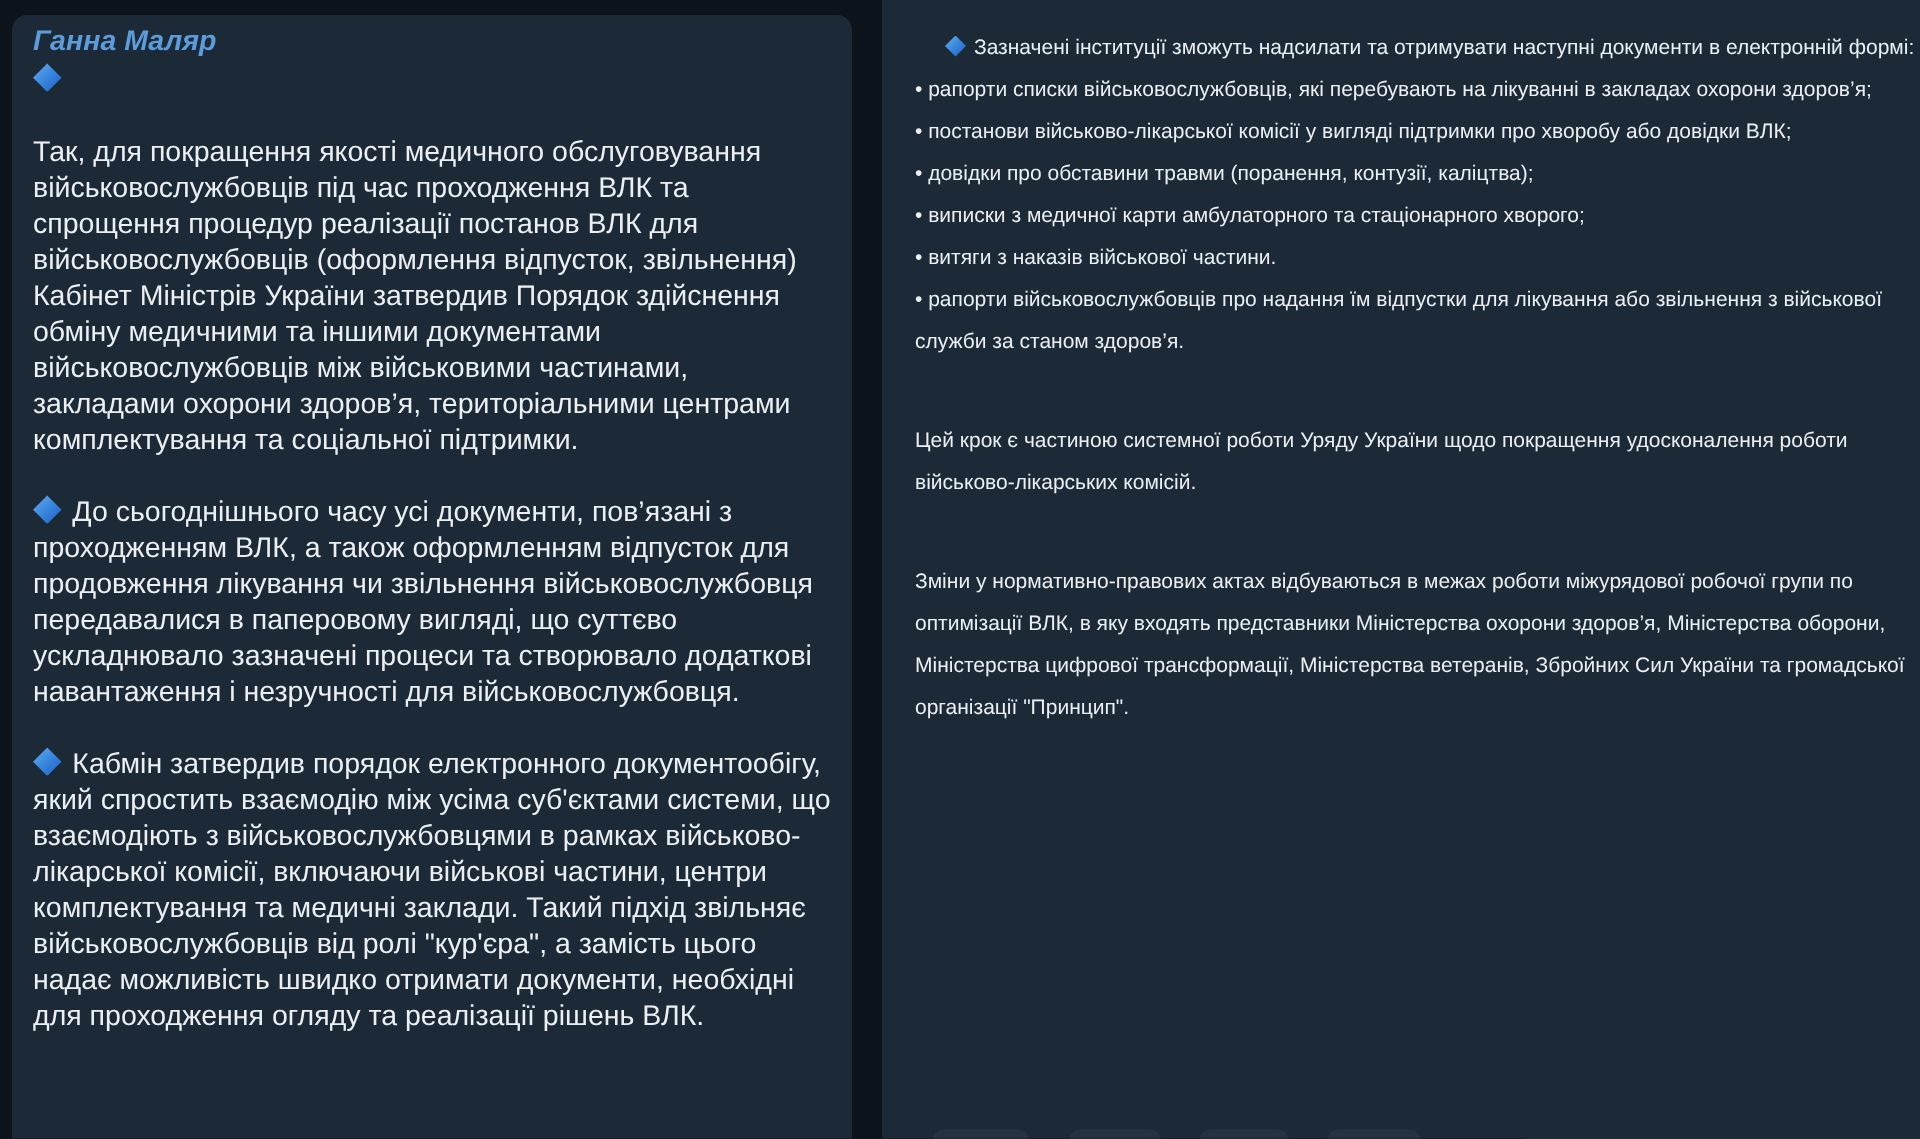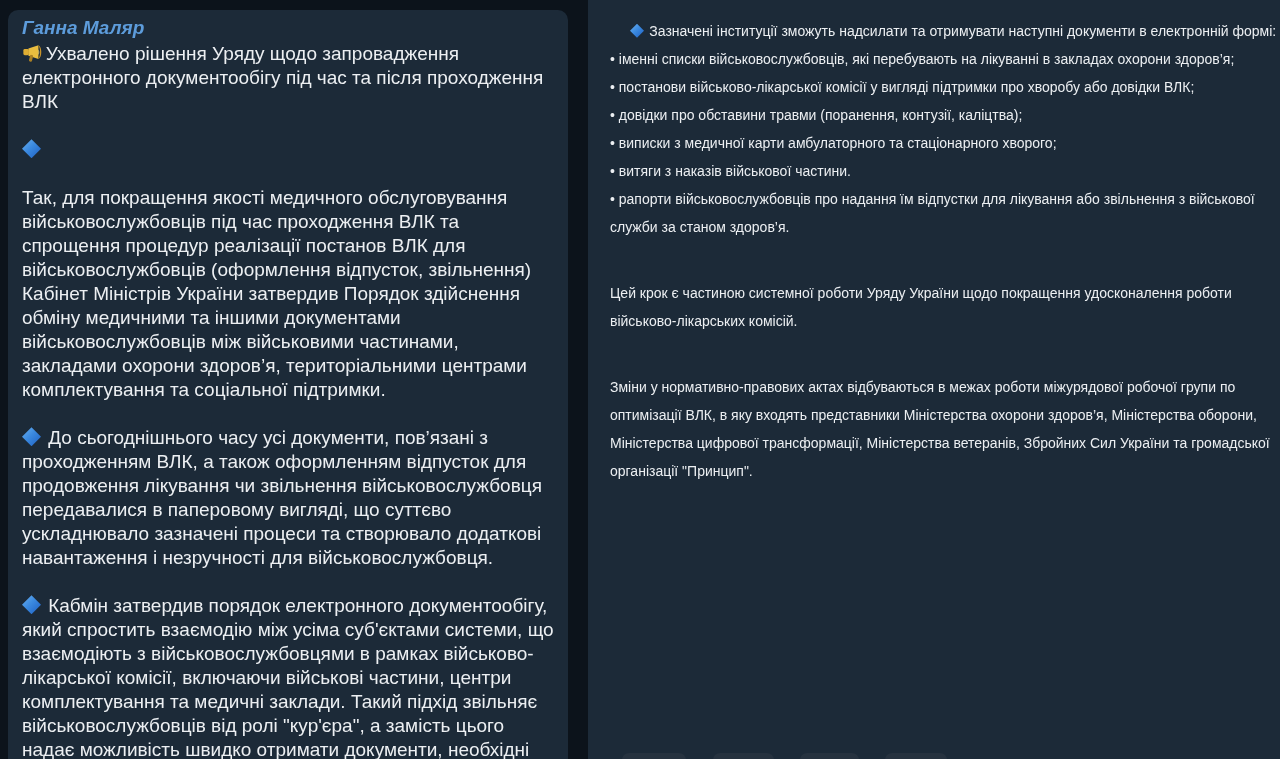--- a/index.html
+++ b/index.html
@@ -79,41 +79,34 @@
   .chip.c4 { left: 297px; width: 62px; }
 </style>
 </head>
 <body>
 
 <div class="stage">
 
   <div class="bubble left">
     <div class="author">Ганна Маляр</div>
 
-    <p class="para"><span class="mega"><svg viewBox="0 0 26 20" aria-hidden="true">
-            <path d="M18 1 L18 16 L7 12.4 L7 4.6 Z" fill="#e9bd3f"></path>
-            <path d="M18 1 C22.2 2.5 22.2 14.5 18 16 C20.4 12 20.4 5 18 1 Z" fill="#c9952a"></path>
-            <rect x="1.5" y="5.2" width="6" height="6.6" rx="1.6" fill="#dfae33"></rect>
-            <rect x="8.2" y="11.5" width="3.4" height="7.5" rx="1.4" fill="#a97f24" transform="rotate(14 9.9 15.2)"></rect>
-            <path d="M18 5.5 C19.3 6.8 19.3 10.2 18 11.5 Z" fill="#f4d878"></path>
-          </svg></span><span>Ухвалено рішення Уряду щодо запровадження електронного документообігу під час та після проходження ВЛК</span></p>
 
     <p class="para"><span class="diamond"></span></p>
 
     <p class="para"><span>Так, для покращення якості медичного обслуговування військовослужбовців під час проходження ВЛК та спрощення процедур реалізації постанов ВЛК для військовослужбовців (оформлення відпусток, звільнення) Кабінет Міністрів України затвердив Порядок здійснення обміну медичними та іншими документами військовослужбовців між військовими частинами, закладами охорони здоров’я, територіальними центрами комплектування та соціальної підтримки.</span></p>
 
     <p class="para"><span class="diamond spaced"></span><span>До сьогоднішнього часу усі документи, пов’язані з проходженням ВЛК, а також оформленням відпусток для продовження лікування чи звільнення військовослужбовця передавалися в паперовому вигляді, що суттєво ускладнювало зазначені процеси та створювало додаткові навантаження і незручності для військовослужбовця.</span></p>
 
     <p class="para"><span class="diamond spaced"></span><span>Кабмін затвердив порядок електронного документообігу, який спростить взаємодію між усіма суб'єктами системи, що взаємодіють з військовослужбовцями в рамках військово-лікарської комісії, включаючи військові частини, центри комплектування та медичні заклади.  Такий підхід звільняє військовослужбовців від ролі "кур'єра", а замість цього надає можливість швидко отримати документи, необхідні для проходження огляду та реалізації рішень ВЛК.</span></p>
   </div>
 
   <div class="bubble right">
     <p class="para first-indent"><span class="diamond spaced"></span><span>Зазначені інституції зможуть надсилати та отримувати наступні документи в електронній формі:</span></p>
 
-    <p class="para"><span>• іменні списки військовослужбовців, які перебувають на лікуванні в закладах охорони здоров’я;</span></p>
+    <p class="para"><span>• рапорти списки військовослужбовців, які перебувають на лікуванні в закладах охорони здоров’я;</span></p>
     <p class="para"><span>• постанови військово-лікарської комісії у вигляді підтримки про хворобу або довідки ВЛК;</span></p>
     <p class="para"><span>• довідки про обставини травми (поранення, контузії, каліцтва);</span></p>
     <p class="para"><span>• виписки з медичної карти амбулаторного та стаціонарного хворого;</span></p>
     <p class="para"><span>• витяги з наказів військової частини.</span></p>
     <p class="para"><span>• рапорти військовослужбовців про надання їм відпустки для лікування або звільнення з військової служби за станом здоров’я.</span></p>
 
 
     <p class="para gap"><span>Цей крок є частиною системної роботи Уряду України щодо покращення удосконалення роботи військово-лікарських комісій.</span></p>
 
     <p class="para gap"><span>Зміни у нормативно-правових актах відбуваються в межах роботи міжурядової робочої групи по оптимізації ВЛК, в яку входять представники Міністерства охорони здоров’я, Міністерства оборони, Міністерства цифрової трансформації, Міністерства ветеранів, Збройних Сил України та громадської організації "Принцип".</span></p>

